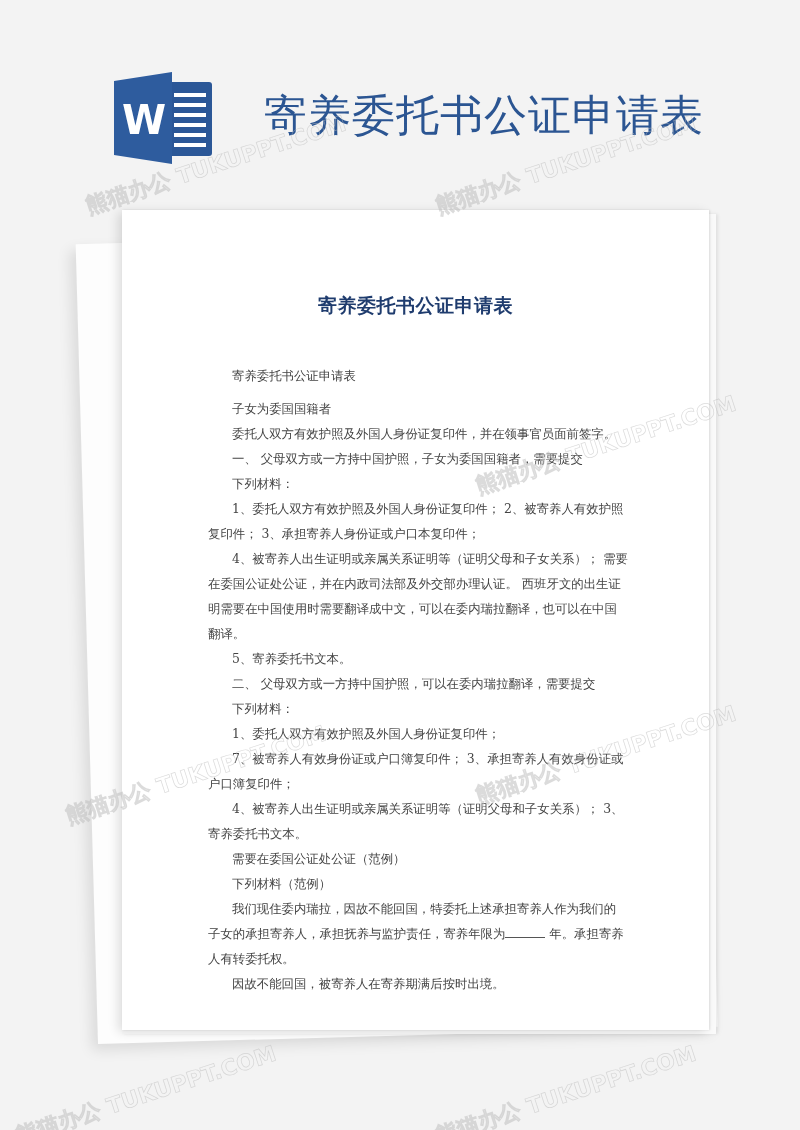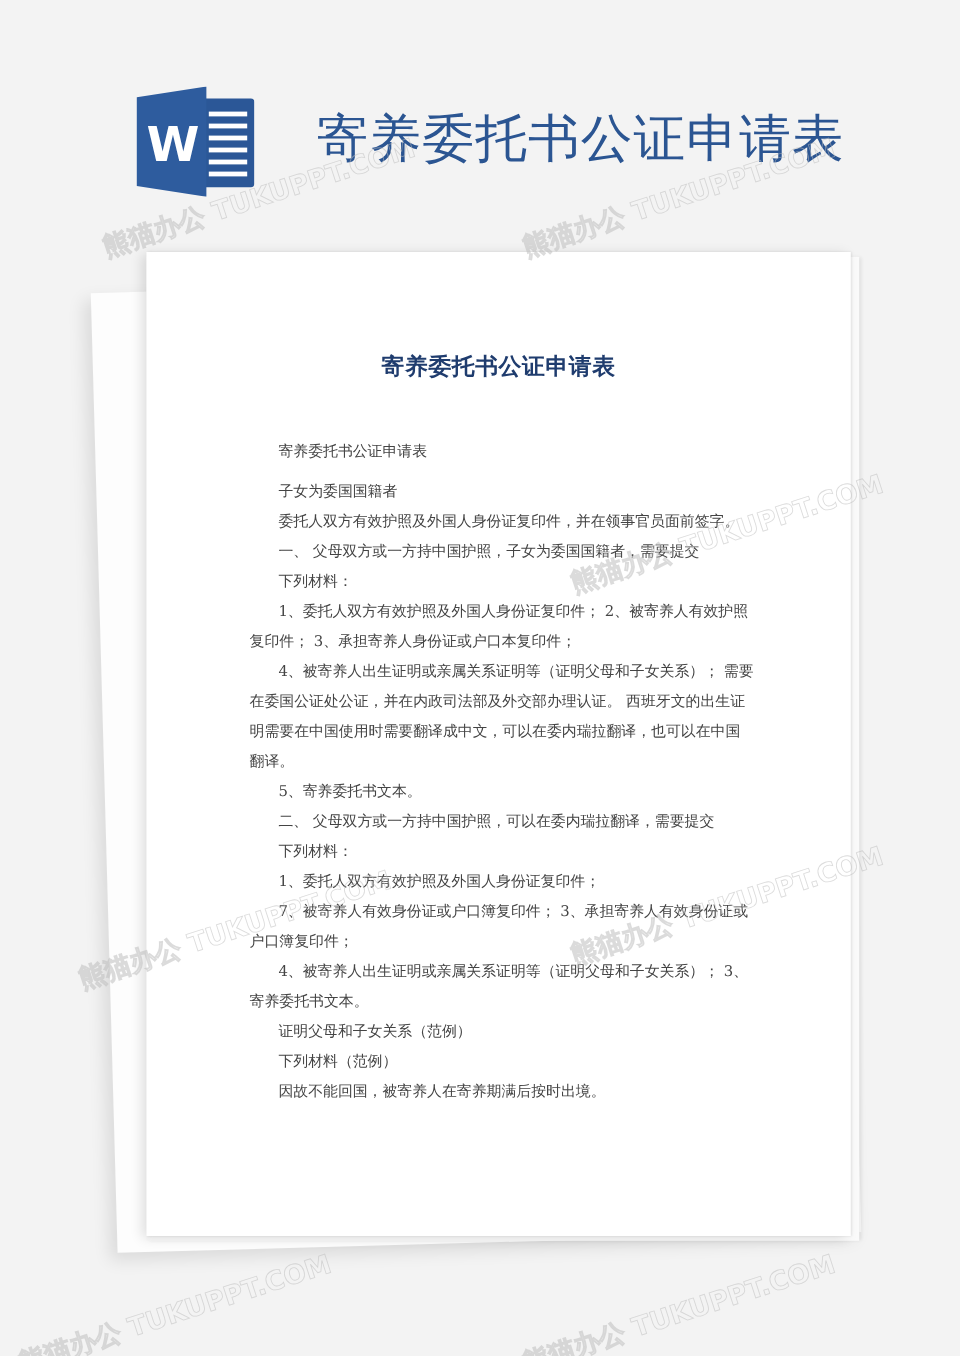--- a/index.html
+++ b/index.html
@@ -84,22 +84,23 @@
     <p>一、  父母双方或一方持中国护照，子女为委国国籍者，需要提交</p>
     <p>下列材料：</p>
     <p class="hang">1、委托人双方有效护照及外国人身份证复印件； 2、被寄养人有效护照复印件； 3、承担寄养人身份证或户口本复印件；</p>
     <p class="hang">4、被寄养人出生证明或亲属关系证明等（证明父母和子女关系）； 需要在委国公证处公证，并在内政司法部及外交部办理认证。 西班牙文的出生证明需要在中国使用时需要翻译成中文，可以在委内瑞拉翻译，也可以在中国翻译。</p>
     <p class="hang">5、寄养委托书文本。</p>
     <p>二、  父母双方或一方持中国护照，可以在委内瑞拉翻译，需要提交</p>
     <p>下列材料：</p>
     <p>1、委托人双方有效护照及外国人身份证复印件；</p>
     <p class="hang">7、被寄养人有效身份证或户口簿复印件； 3、承担寄养人有效身份证或户口簿复印件；</p>
     <p class="hang">4、被寄养人出生证明或亲属关系证明等（证明父母和子女关系）； 3、寄养委托书文本。</p>
-    <p>证明父母和子女关系（范例）</p>
+    <p>需要在委国公证处公证（范例）</p>
     <p>下列材料（范例）</p>
+    <p class="hang"><span>我们现住委内瑞拉，因故不能回国，特委托上述承担寄养人作为我们的子女的承担寄养人，承担抚养与监护责任，寄养年限为</span><span class="blank"></span> <span>年。承担寄养人有转委托权。</span></p>
     <p>因故不能回国，被寄养人在寄养期满后按时出境。</p>
   </div>
 </div>
 
 <div class="wm" style="left:80px; top:150px;">熊猫办公 TUKUPPT.COM</div>
 <div class="wm" style="left:430px; top:150px;">熊猫办公 TUKUPPT.COM</div>
 <div class="wm" style="left:470px; top:430px;">熊猫办公 TUKUPPT.COM</div>
 <div class="wm" style="left:60px; top:760px;">熊猫办公 TUKUPPT.COM</div>
 <div class="wm" style="left:470px; top:740px;">熊猫办公 TUKUPPT.COM</div>
 <div class="wm" style="left:10px; top:1080px;">熊猫办公 TUKUPPT.COM</div>

